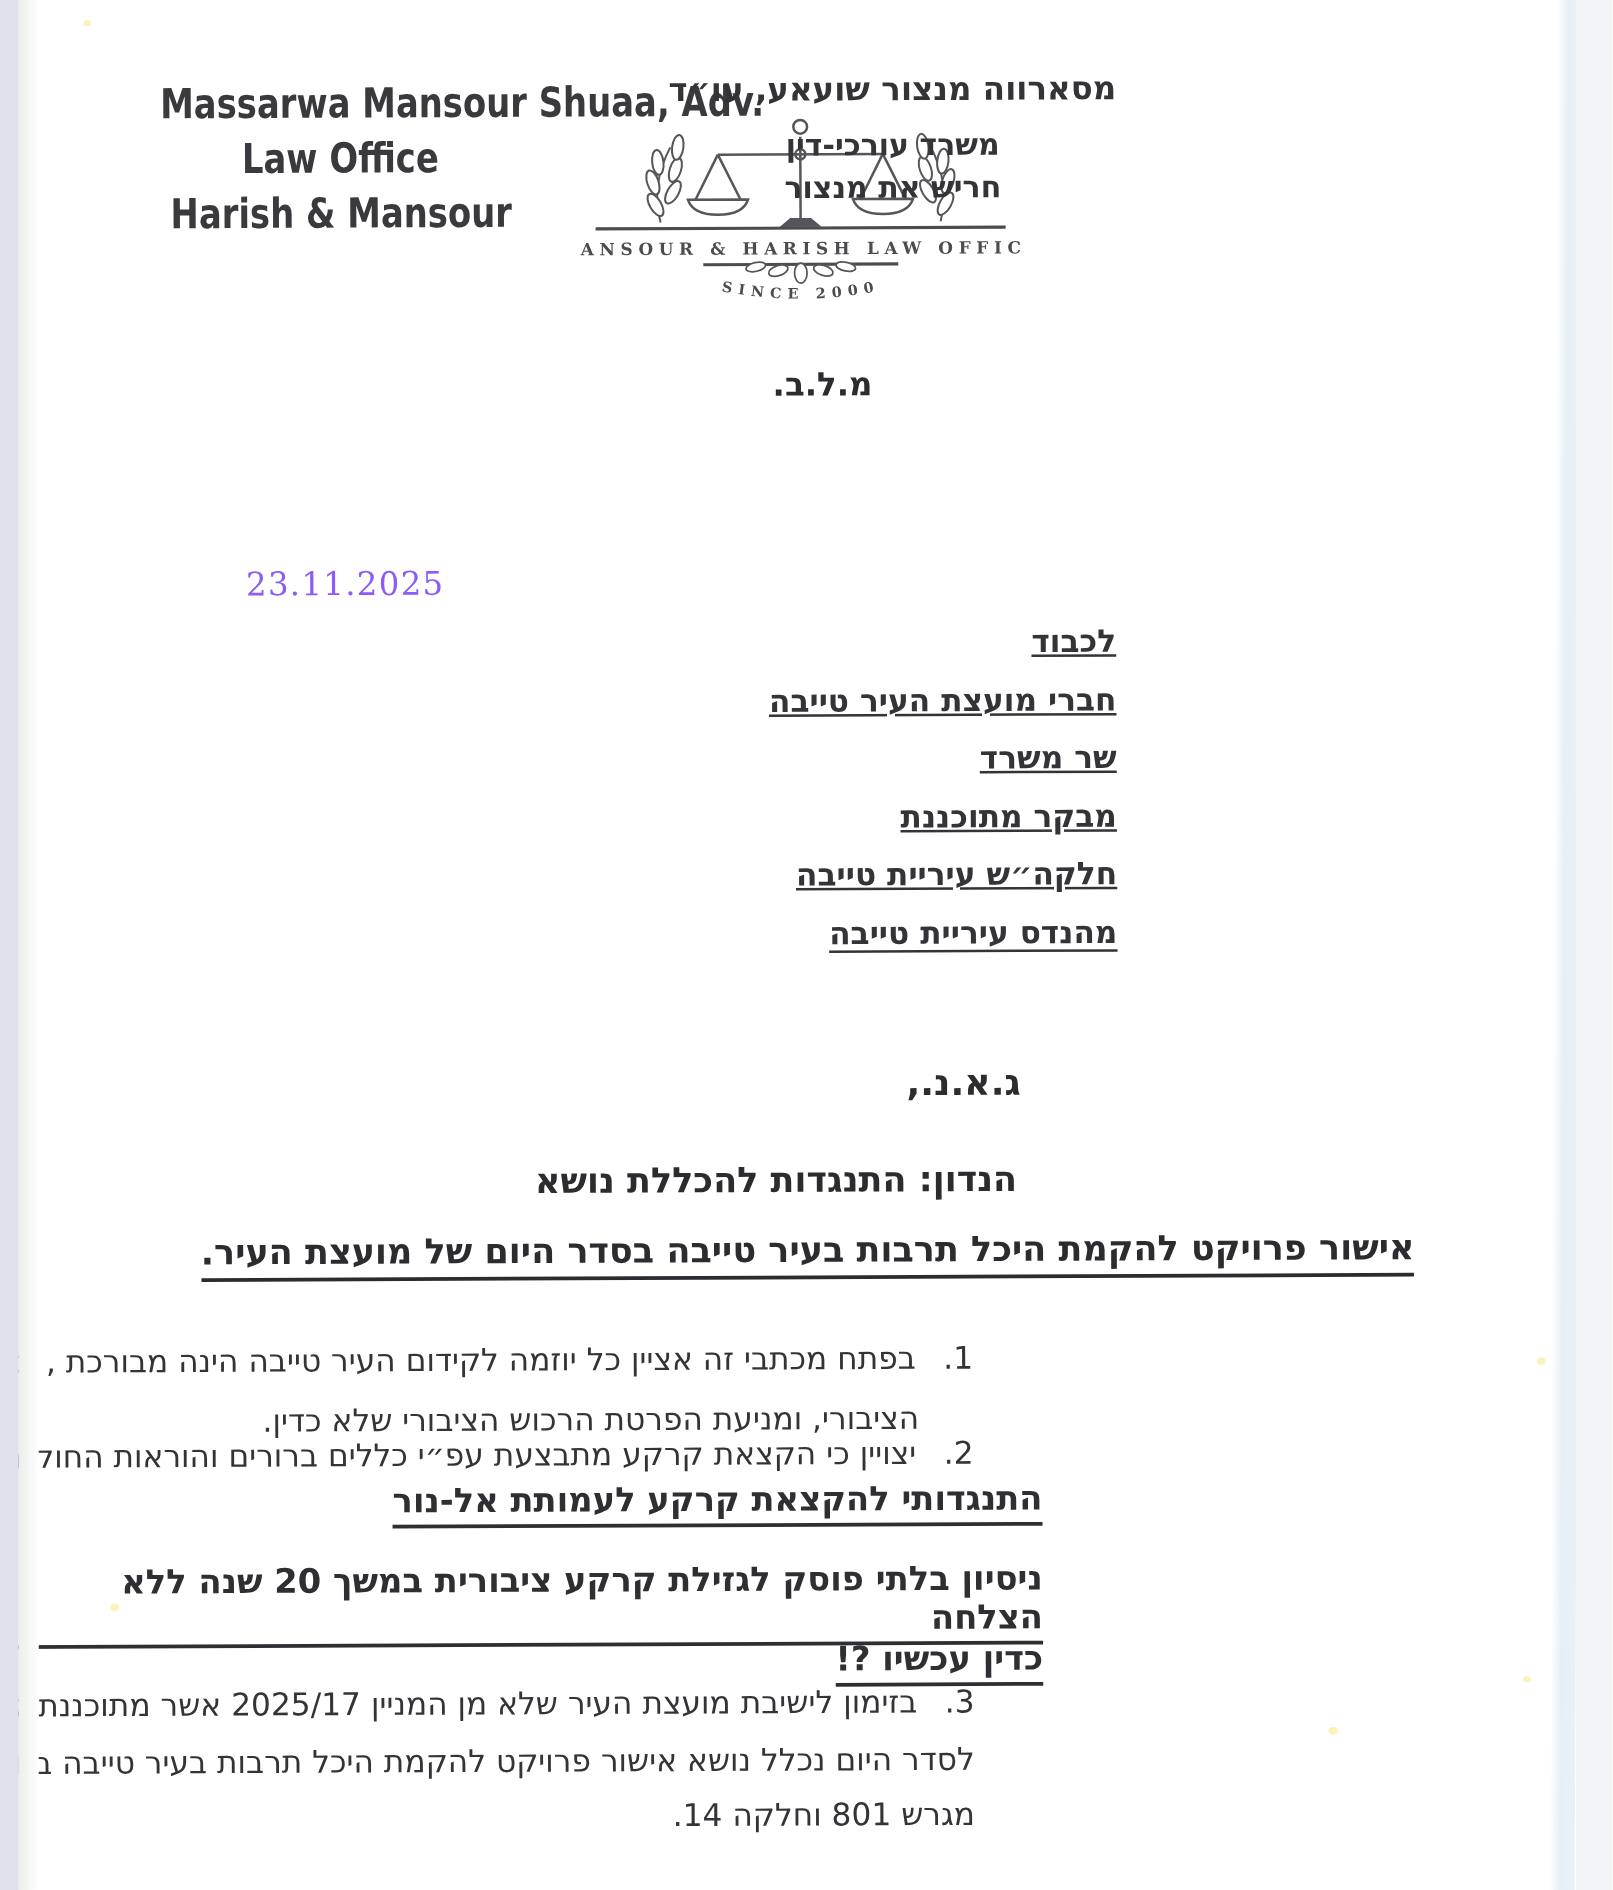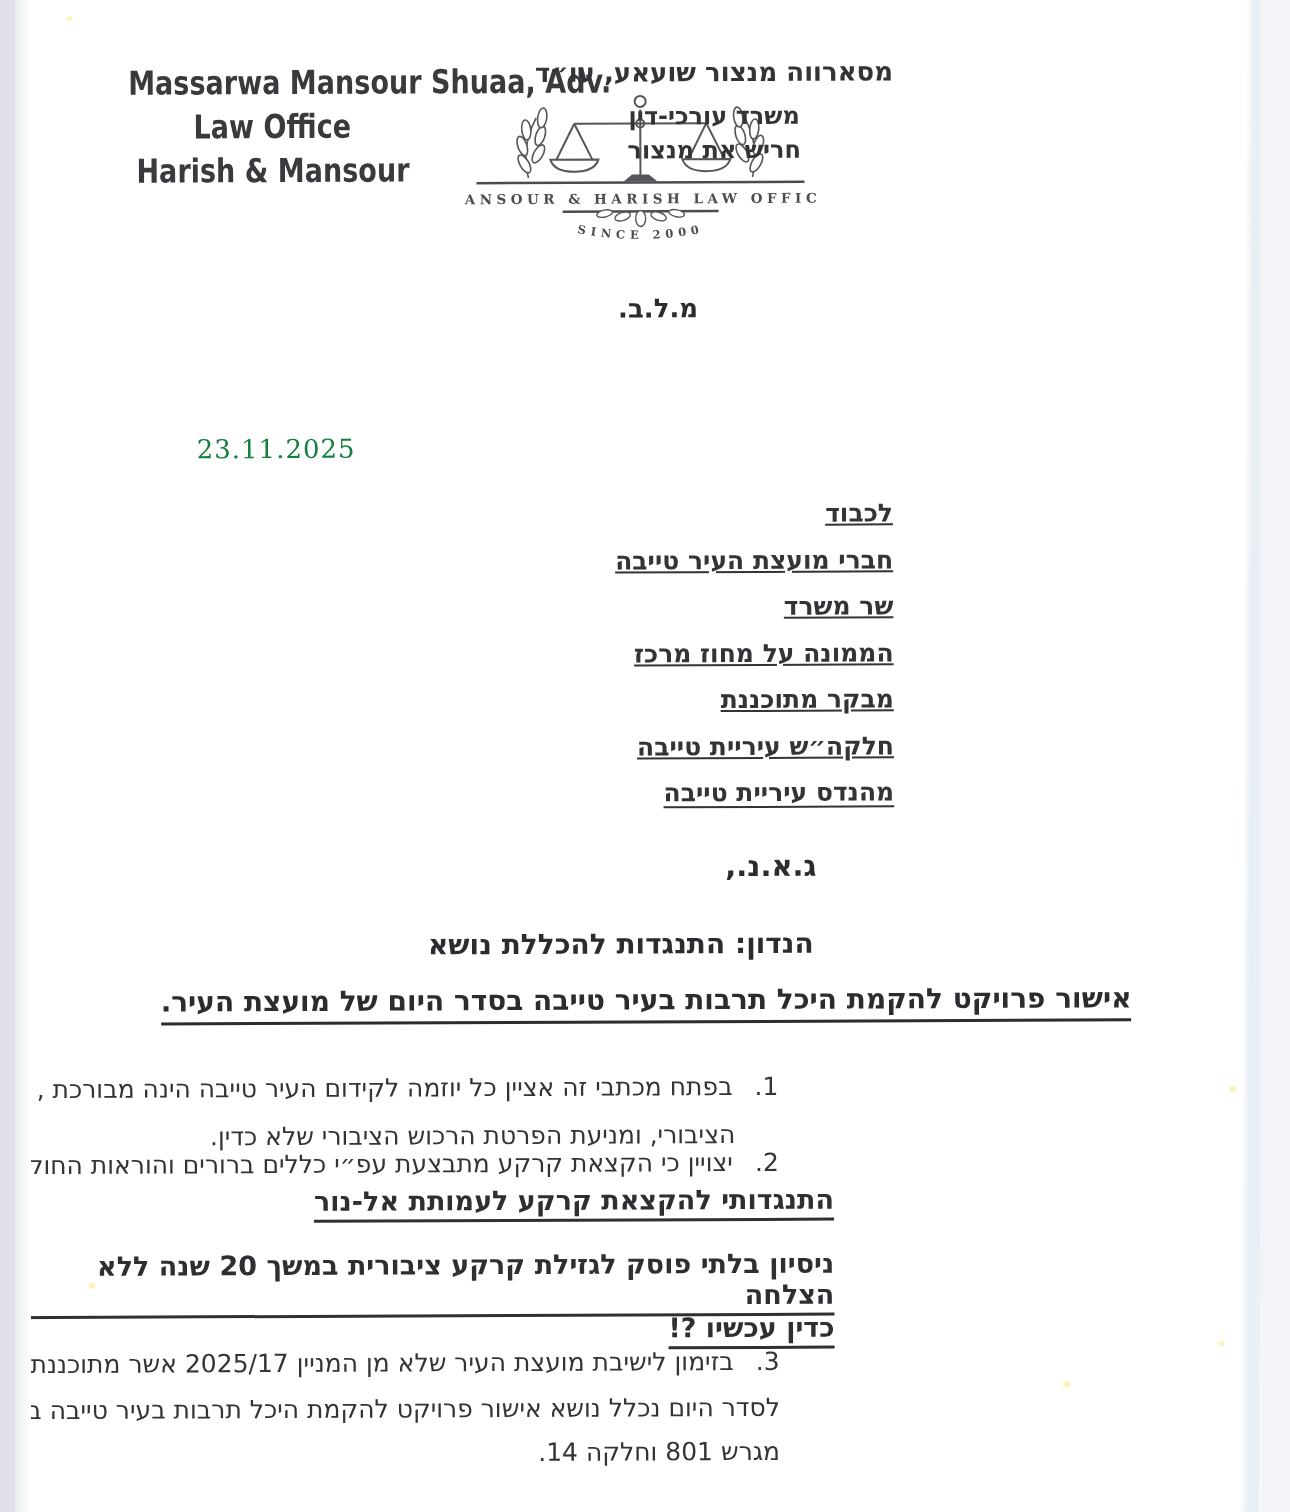--- a/index.html
+++ b/index.html
@@ -73,24 +73,24 @@
   .logo-box { left: 465px; top: 88px; width: 356px; height: 158px; }
 
   .mlb {
     left: 0; width: 1320px; top: 294px;
     text-align: center;
     font-weight: 700;
     font-size: 26px;
     direction: rtl;
   }
   .date-line {
-    left: 198px; top: 433px;
+    left: 198px; top: 452px;
     font-family: "DejaVu Serif", serif;
     font-size: 26px;
-    color: #15803d;
+    color: #8b5cf6;
     letter-spacing: 1px;
   }
   .addressees {
     right: 128px; top: 492px;
     direction: rtl;
     text-align: right;
     font-weight: 700;
     font-size: 25px;
     color: #333338;
   }
@@ -244,21 +244,20 @@
     </div>
 
     <div class="abs mlb">מ.ל.ב.</div>
 
     <div class="abs date-line">23.11.2025</div>
 
     <div class="abs addressees">
       <div class="a-line">לכבוד</div>
       <div class="a-line">חברי מועצת העיר טייבה</div>
       <div class="a-line">שר משרד</div>
-      <div class="a-line">הממונה על מחוז מרכז</div>
       <div class="a-line">מבקר מתוכננת</div>
       <div class="a-line">חלקה״ש עיריית טייבה</div>
       <div class="a-line a-underline">מהנדס עיריית טייבה</div>
     </div>
 
     <div class="abs gan">ג.א.נ.,</div>
 
     <div class="abs subject-1">הנדון: התנגדות להכללת נושא</div>
     <div class="abs subject-2">
       <span>אישור פרויקט להקמת היכל תרבות בעיר טייבה בסדר היום של מועצת העיר.</span>

